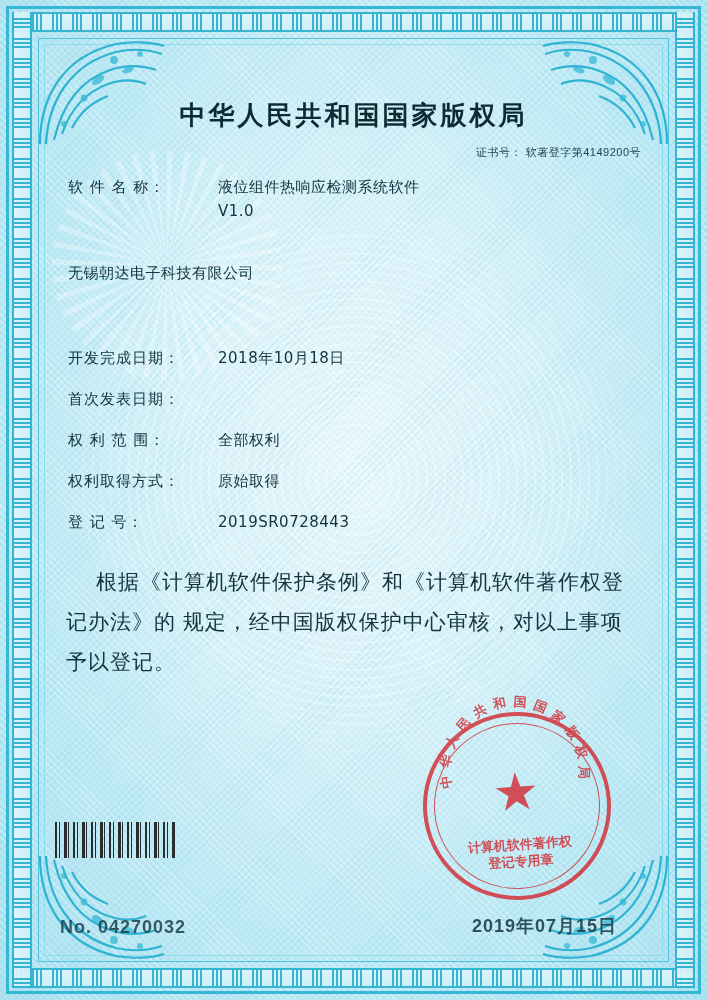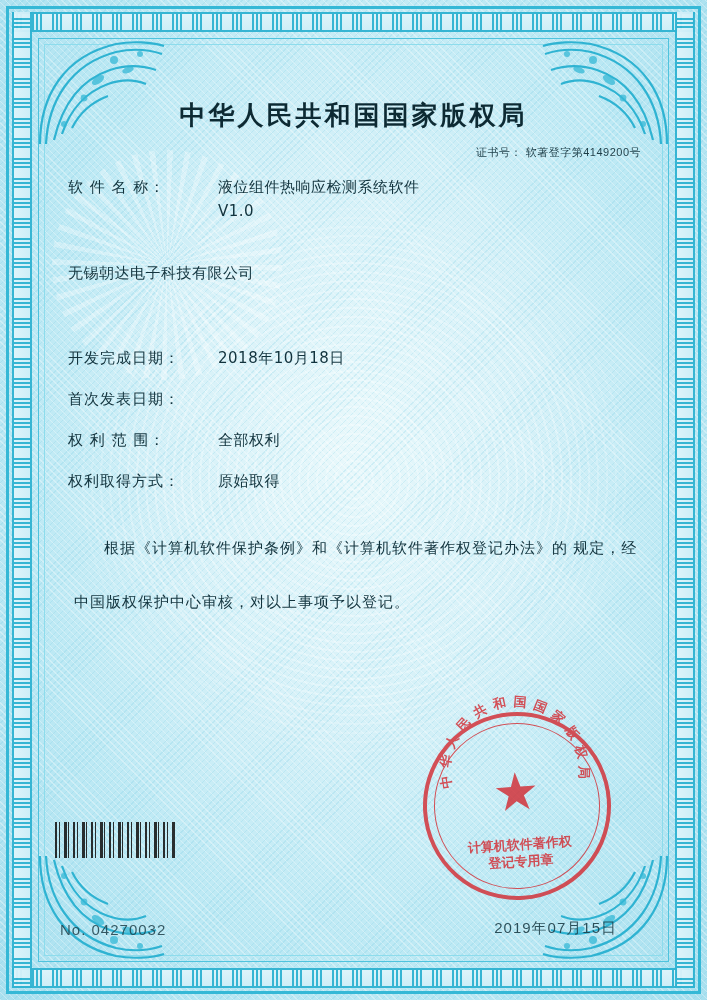--- a/index.html
+++ b/index.html
@@ -196,28 +196,27 @@
     letter-spacing: 0.5px;
   }
   .field-value .line2 {
     display: block;
     margin-top: 5px;
   }
   .gap-lg { height: 22px; }
 
   .paragraph {
     margin-top: 30px;
-    font-size: 15px;
-    line-height: 54px;
+    font-size: 21px;
+    line-height: 40px;
     color: #12333d;
     text-indent: 30px;
     letter-spacing: 1px;
     padding-left: 6px;
     padding-right: 6px;
-    margin-left: 8px;
   }
 
   
   .barcode {
     position: absolute;
     left: 55px;
     bottom: 142px;
     width: 120px;
     height: 36px;
     background:
@@ -285,22 +284,23 @@
 
   
   .footer {
     position: absolute;
     left: 60px;
     right: 60px;
     bottom: 62px;
     display: flex;
     justify-content: space-between;
     align-items: flex-end;
-    font-size: 15px;
+    font-size: 18px;
     color: #1d3f49;
+    font-weight: bold;
   }
   .footer-no { letter-spacing: 1px; opacity: 0.85; }
   .footer-date { letter-spacing: 1px; opacity: 0.9; padding-right: 30px;}
 </style>
 </head>
 <body>
 
 <div class="certificate">
 
   <div class="guilloche"></div>
@@ -433,20 +433,24 @@
       <div class="field-row">
         <div class="field-label">权 利 范 围：</div>
         <div class="field-value">全部权利</div>
       </div>
 
       <div class="field-row">
         <div class="field-label">权利取得方式：</div>
         <div class="field-value">原始取得</div>
       </div>
 
+      <div class="field-row">
+        <div class="field-label">登 记 号：</div>
+        <div class="field-value">2019SR0728443</div>
+      </div>
 
     </div>
 
     <div class="paragraph">
       <span>根据《计算机软件保护条例》和《计算机软件著作权登记办法》的</span>
       <span>规定，经中国版权保护中心审核，对以上事项予以登记。</span>
     </div>
 
   </div>
 

